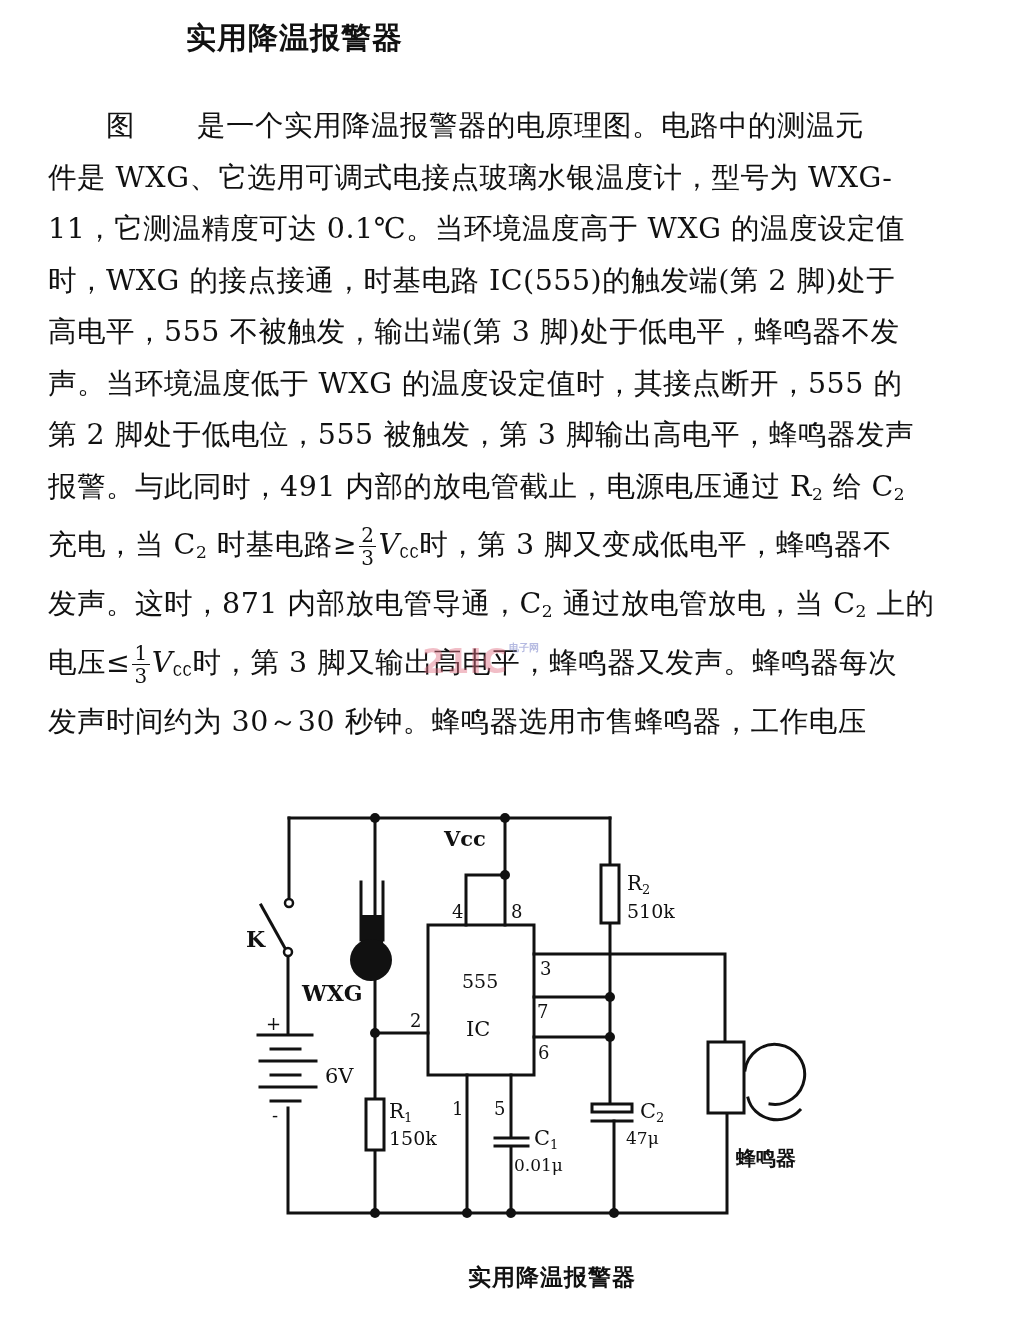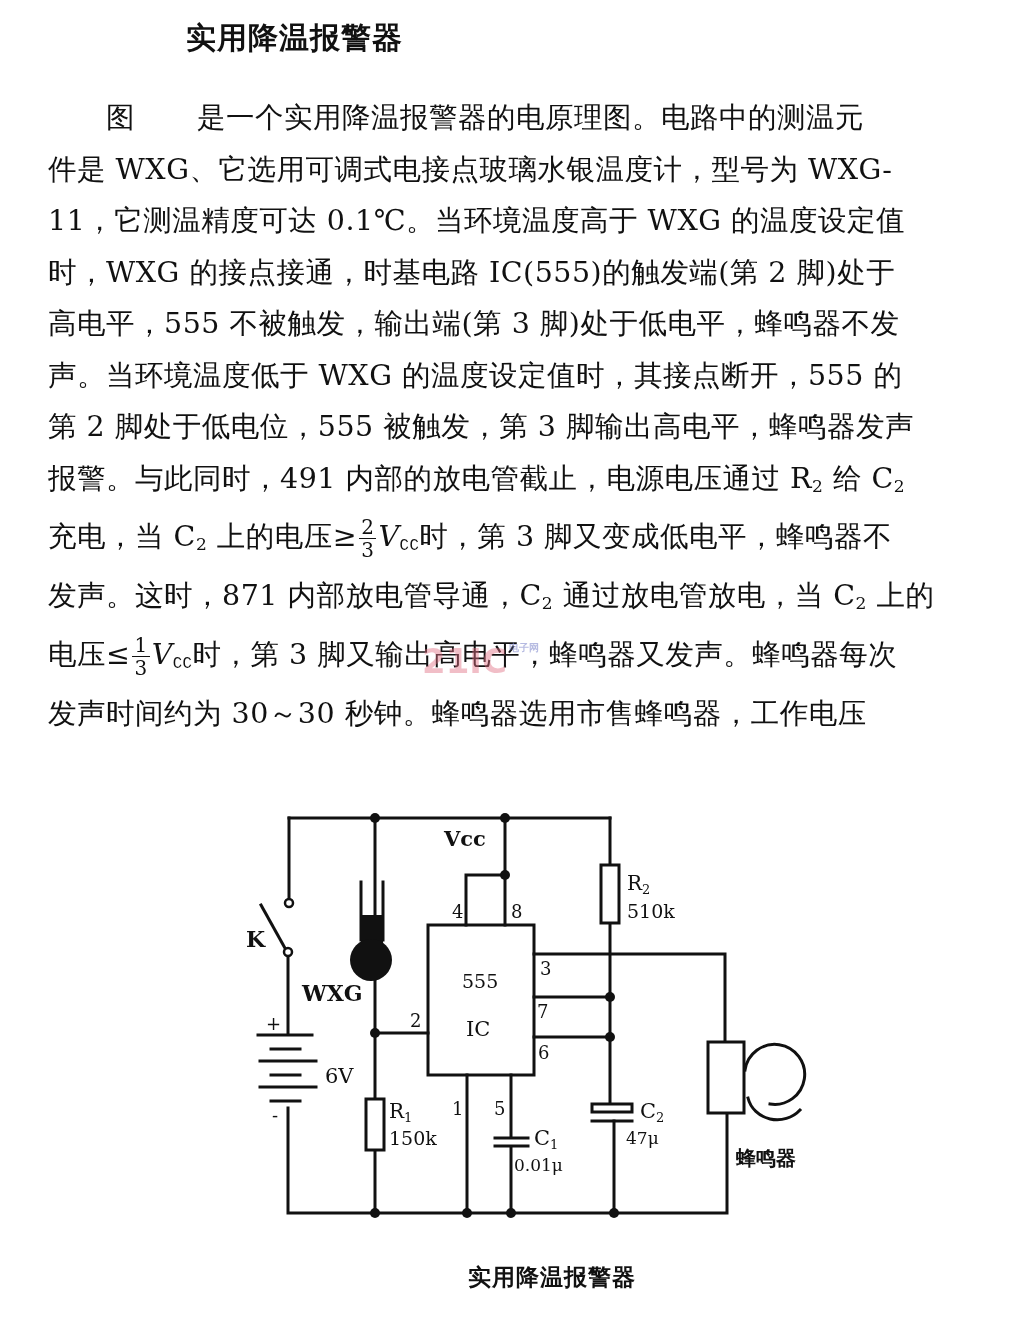--- a/index.html
+++ b/index.html
@@ -6,21 +6,21 @@
     body {
       width: 1021px; height: 1325px; position: relative; overflow: hidden;
       font-family: "DejaVu Serif", "Liberation Serif", serif; color: #111;
     }
     .title {
       position: absolute; left: 186px; top: 18px;
       font-size: 30px; font-weight: bold; letter-spacing: 1px;
       font-family: "DejaVu Sans", "Liberation Sans", sans-serif;
     }
     .para {
-      position: absolute; left: 48px; top: 92px; width: 940px;
+      position: absolute; left: 48px; top: 100px; width: 940px;
       font-size: 28.5px; line-height: 51.5px; text-align: justify;
       letter-spacing: 0.5px;
     }
     .line { display: block; white-space: nowrap; height: 51.5px; }
     .line.tall { height: 66px; line-height: 66px; }
     .indent { display: inline-block; width: 58px; }
     .gap { display: inline-block; width: 62px; }
     sub { font-size: 60%; vertical-align: -4px; }
     .frac {
       display: inline-flex; flex-direction: column; align-items: center;
@@ -53,21 +53,21 @@
 
 <div class="para">
   <span class="line"><span class="indent"></span><span>图</span><span class="gap"></span><span>是一个实用降温报警器的电原理图。电路中的测温元</span></span>
   <span class="line">件是 WXG、它选用可调式电接点玻璃水银温度计，型号为 WXG-</span>
   <span class="line">11，它测温精度可达 0.1℃。当环境温度高于 WXG 的温度设定值</span>
   <span class="line">时，WXG 的接点接通，时基电路 IC(555)的触发端(第 2 脚)处于</span>
   <span class="line">高电平，555 不被触发，输出端(第 3 脚)处于低电平，蜂鸣器不发</span>
   <span class="line">声。当环境温度低于 WXG 的温度设定值时，其接点断开，555 的</span>
   <span class="line">第 2 脚处于低电位，555 被触发，第 3 脚输出高电平，蜂鸣器发声</span>
   <span class="line"><span>报警。与此同时，491 内部的放电管截止，电源电压通过 R</span><sub>2</sub><span> 给 C</span><sub>2</sub></span>
-  <span class="line tall"><span>充电，当 C</span><sub>2</sub><span> 上的电压≥</span><span class="frac">
+  <span class="line tall"><span>充电，当 C</span><sub>2</sub><span> 时基电路≥</span><span class="frac">
         <span class="num">2</span>
         <span>3</span>
       </span><span class="vcc"><span>V</span><sub>CC</sub></span><span>时，第 3 脚又变成低电平，蜂鸣器不</span></span>
   <span class="line"><span>发声。这时，871 内部放电管导通，C</span><sub>2</sub><span> 通过放电管放电，当 C</span><sub>2</sub><span> 上的</span></span>
   <span class="line tall"><span>电压≤</span><span class="frac">
         <span class="num">1</span>
         <span>3</span>
       </span><span class="vcc"><span>V</span><sub>CC</sub></span><span>时，第 3 脚又输出高电平，蜂鸣器又发声。蜂鸣器每次</span></span>
   <span class="line">发声时间约为 30～30 秒钟。蜂鸣器选用市售蜂鸣器，工作电压</span>
 </div>

